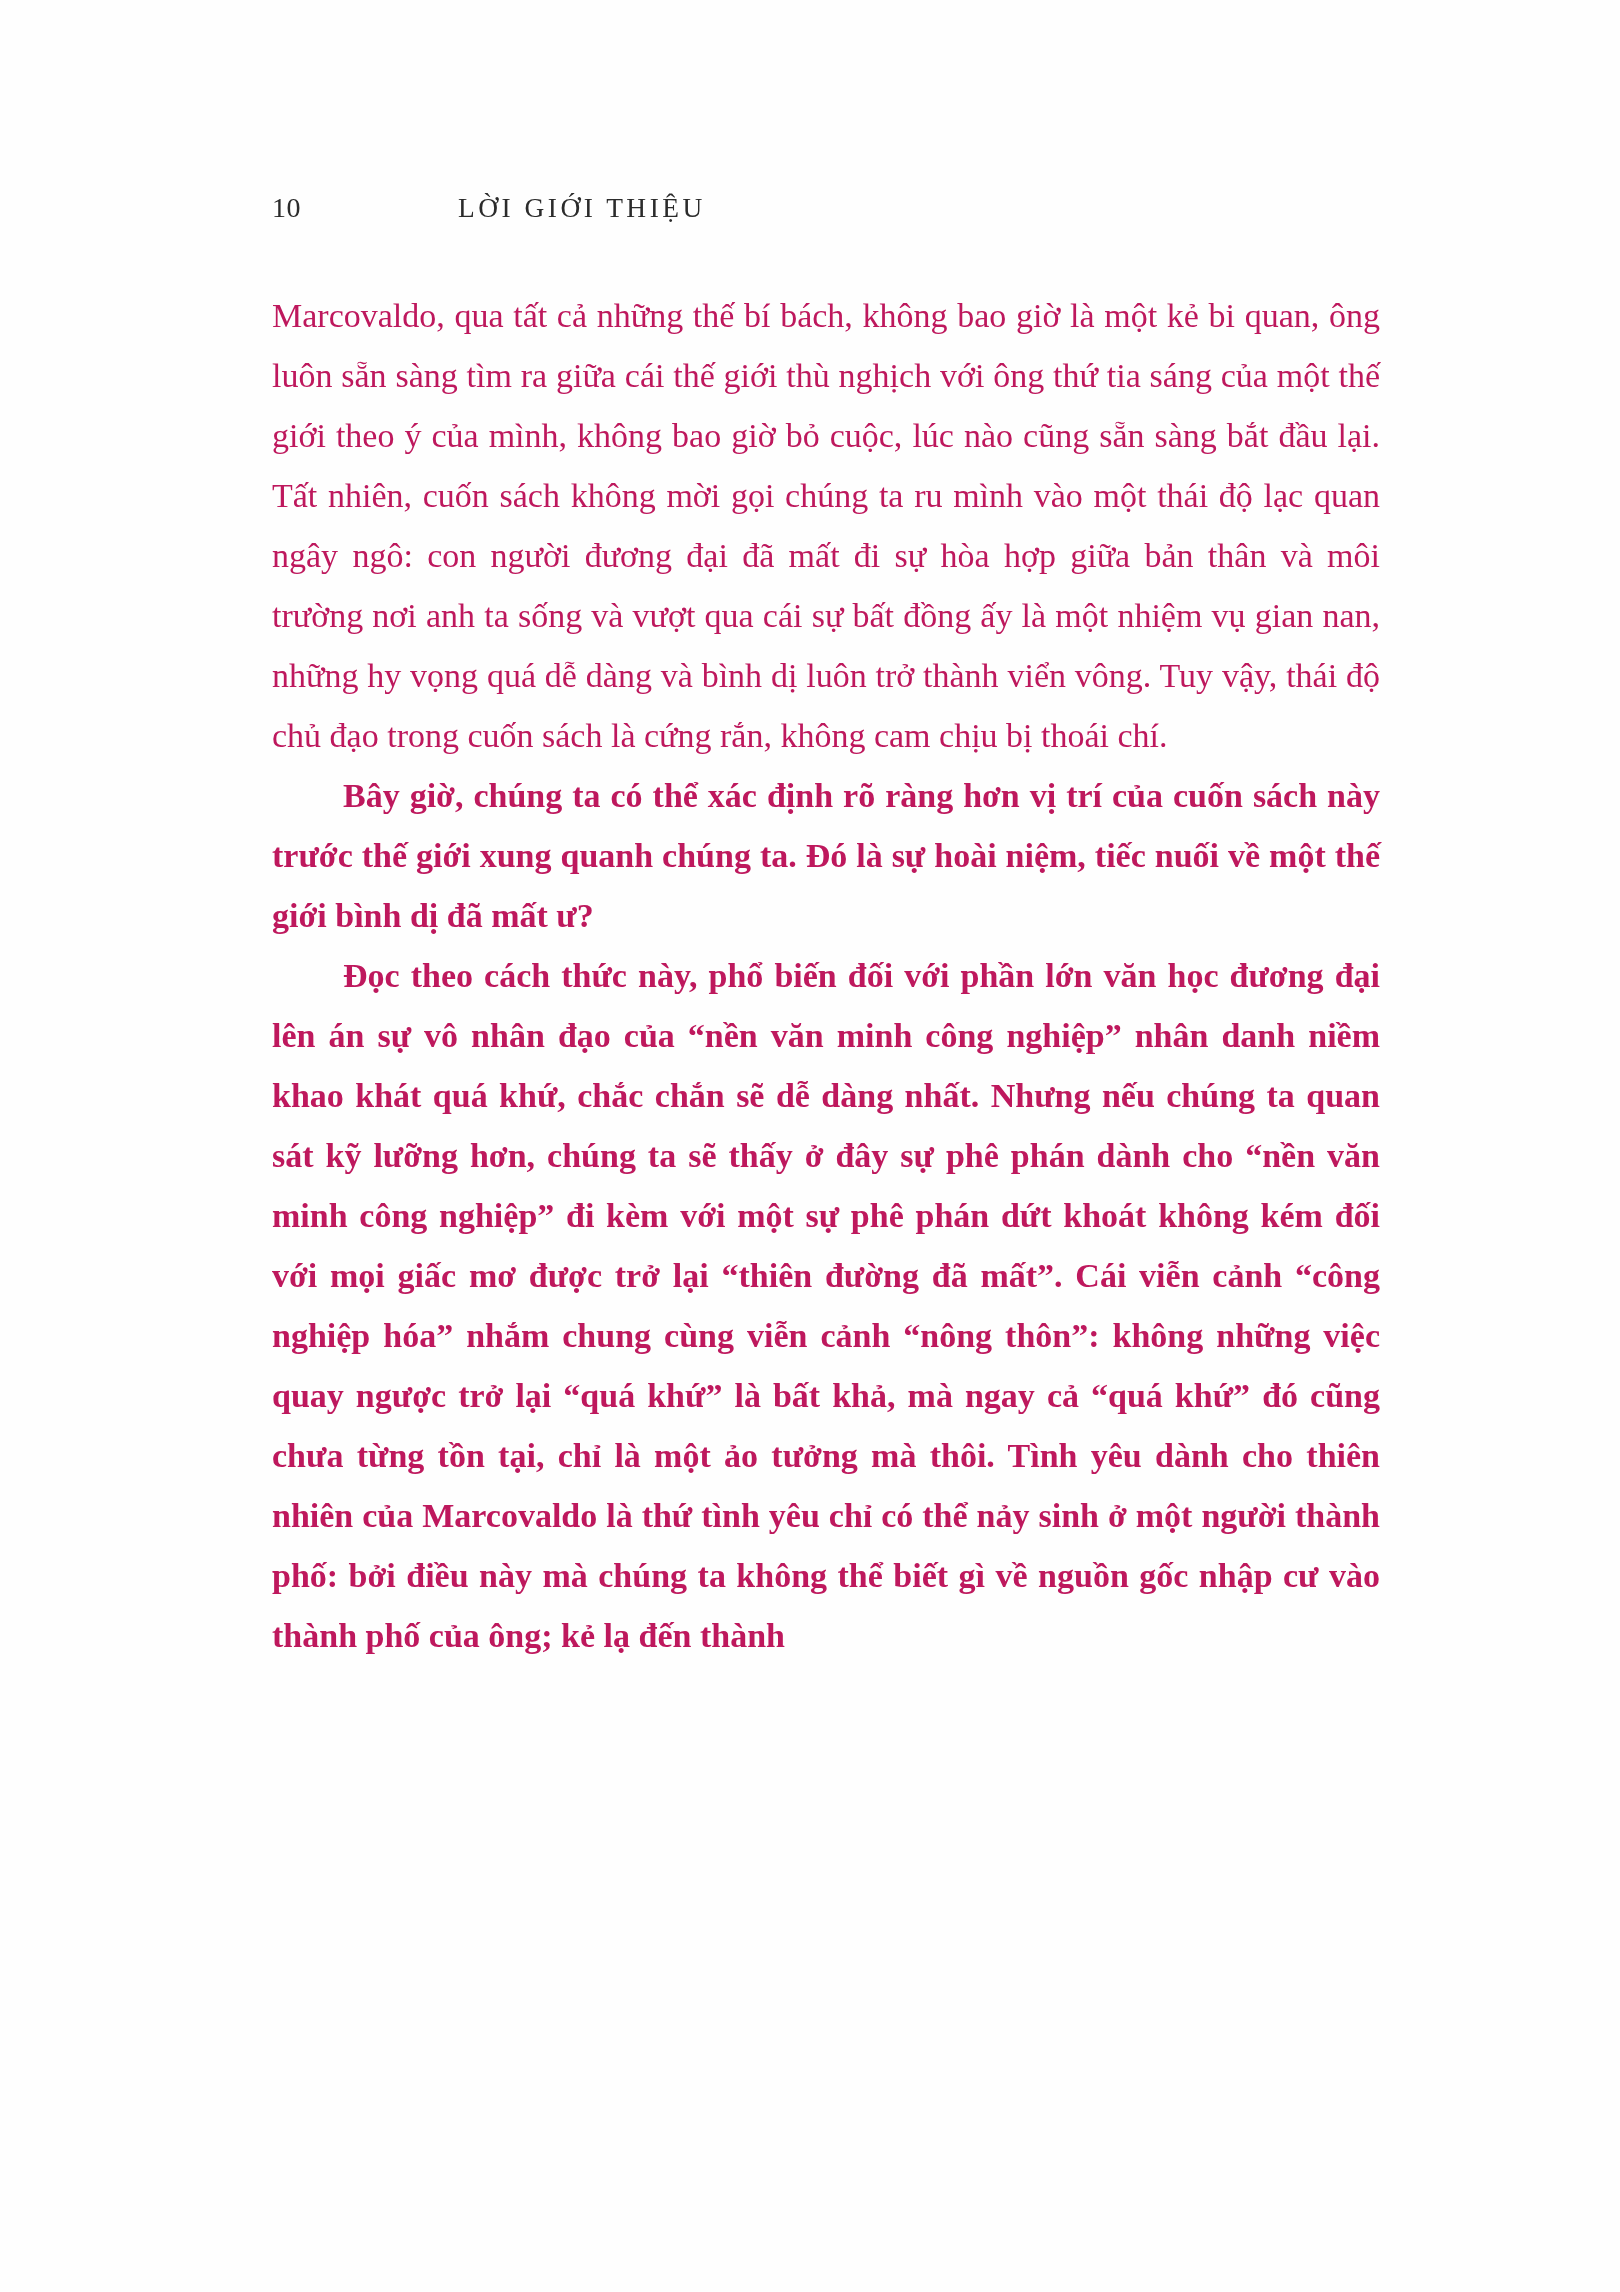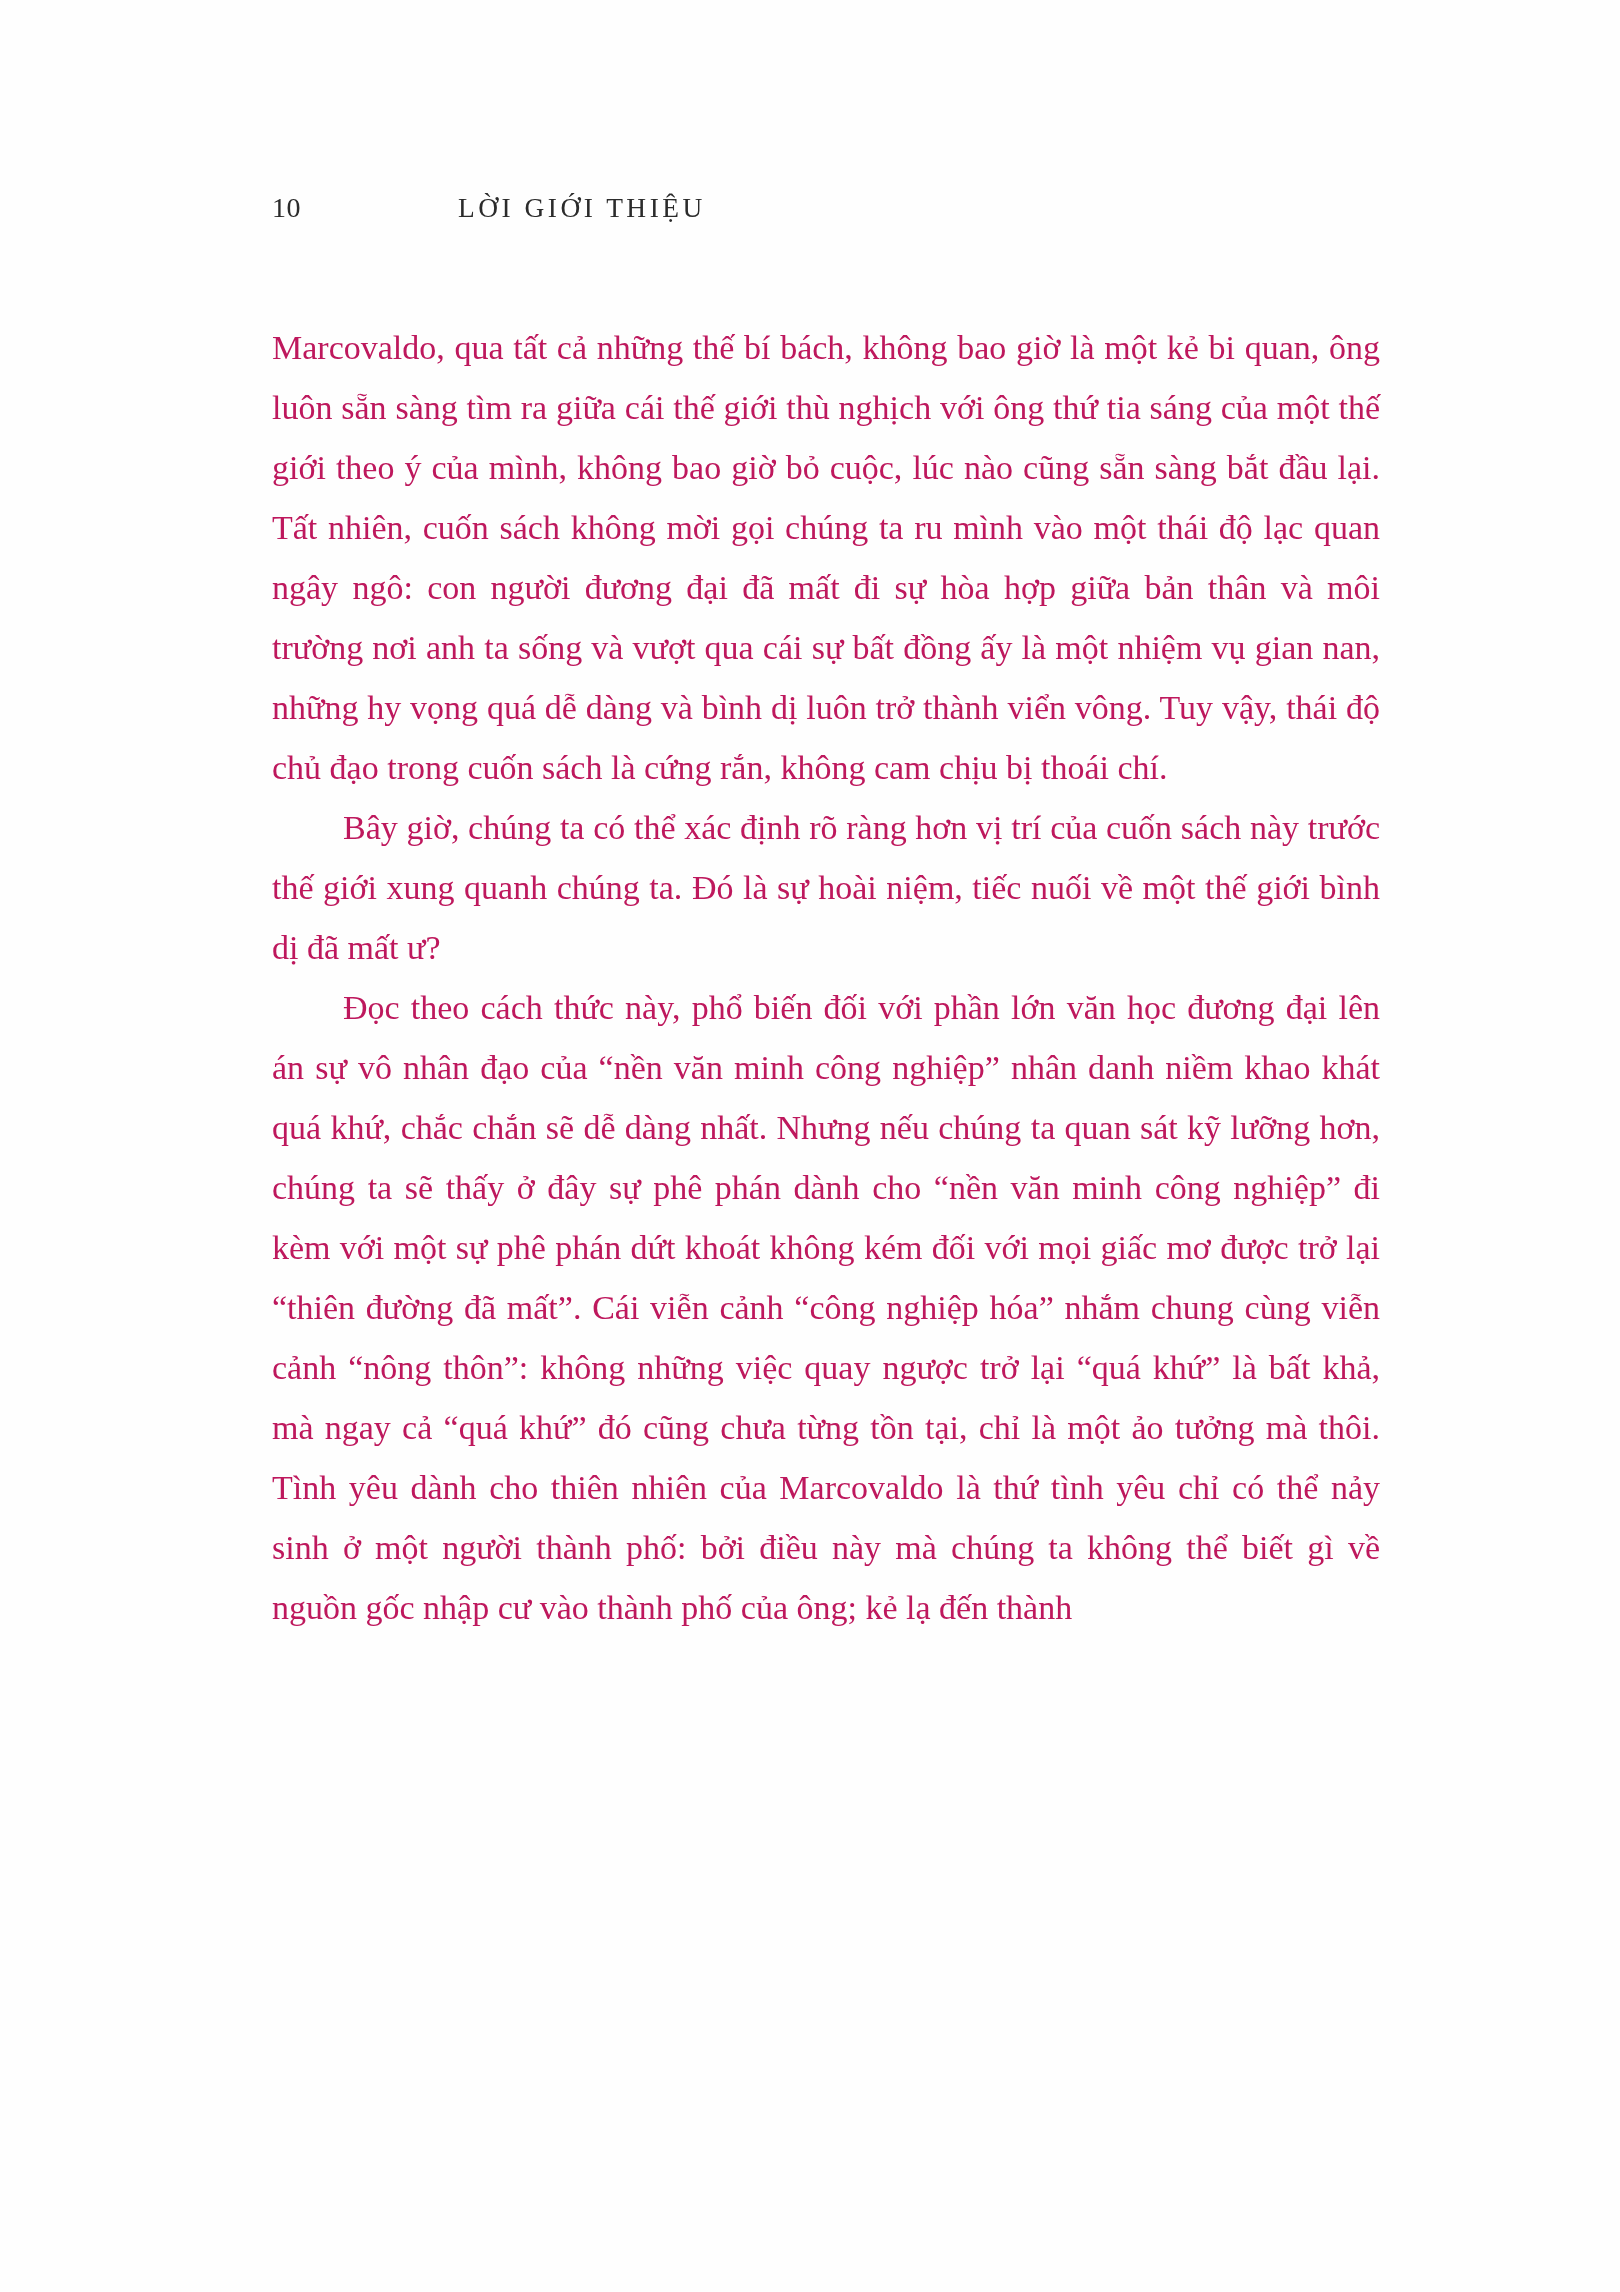--- a/index.html
+++ b/index.html
@@ -23,21 +23,21 @@
   }
   .content {
     position: absolute;
     left: 272px;
     top: 192px;
     width: 1108px;
   }
   .running-head {
     display: flex;
     align-items: baseline;
-    margin-bottom: 93px;
+    margin-bottom: 61px;
     height: 33px;
     font-family: Liberation Serif, serif;
   }
   .folio {
     font-size: 28px;
     letter-spacing: 0.5px;
     color: #2b2b2b;
     width: 186px;
     flex: none;
   }
@@ -52,20 +52,21 @@
     margin: 0;
     font-size: 34px;
     line-height: 60px;
     text-align: justify;
     text-justify: inter-word;
     color: #be185d;
     hyphens: none;
   }
   .body-text p.indent {
     text-indent: 71px;
+    font-weight: bold;
   }
   .body-text p + p {
     margin-top: 0;
   }
 </style>
 </head>
 <body>
 
 <div class="page">
   <div class="content">

